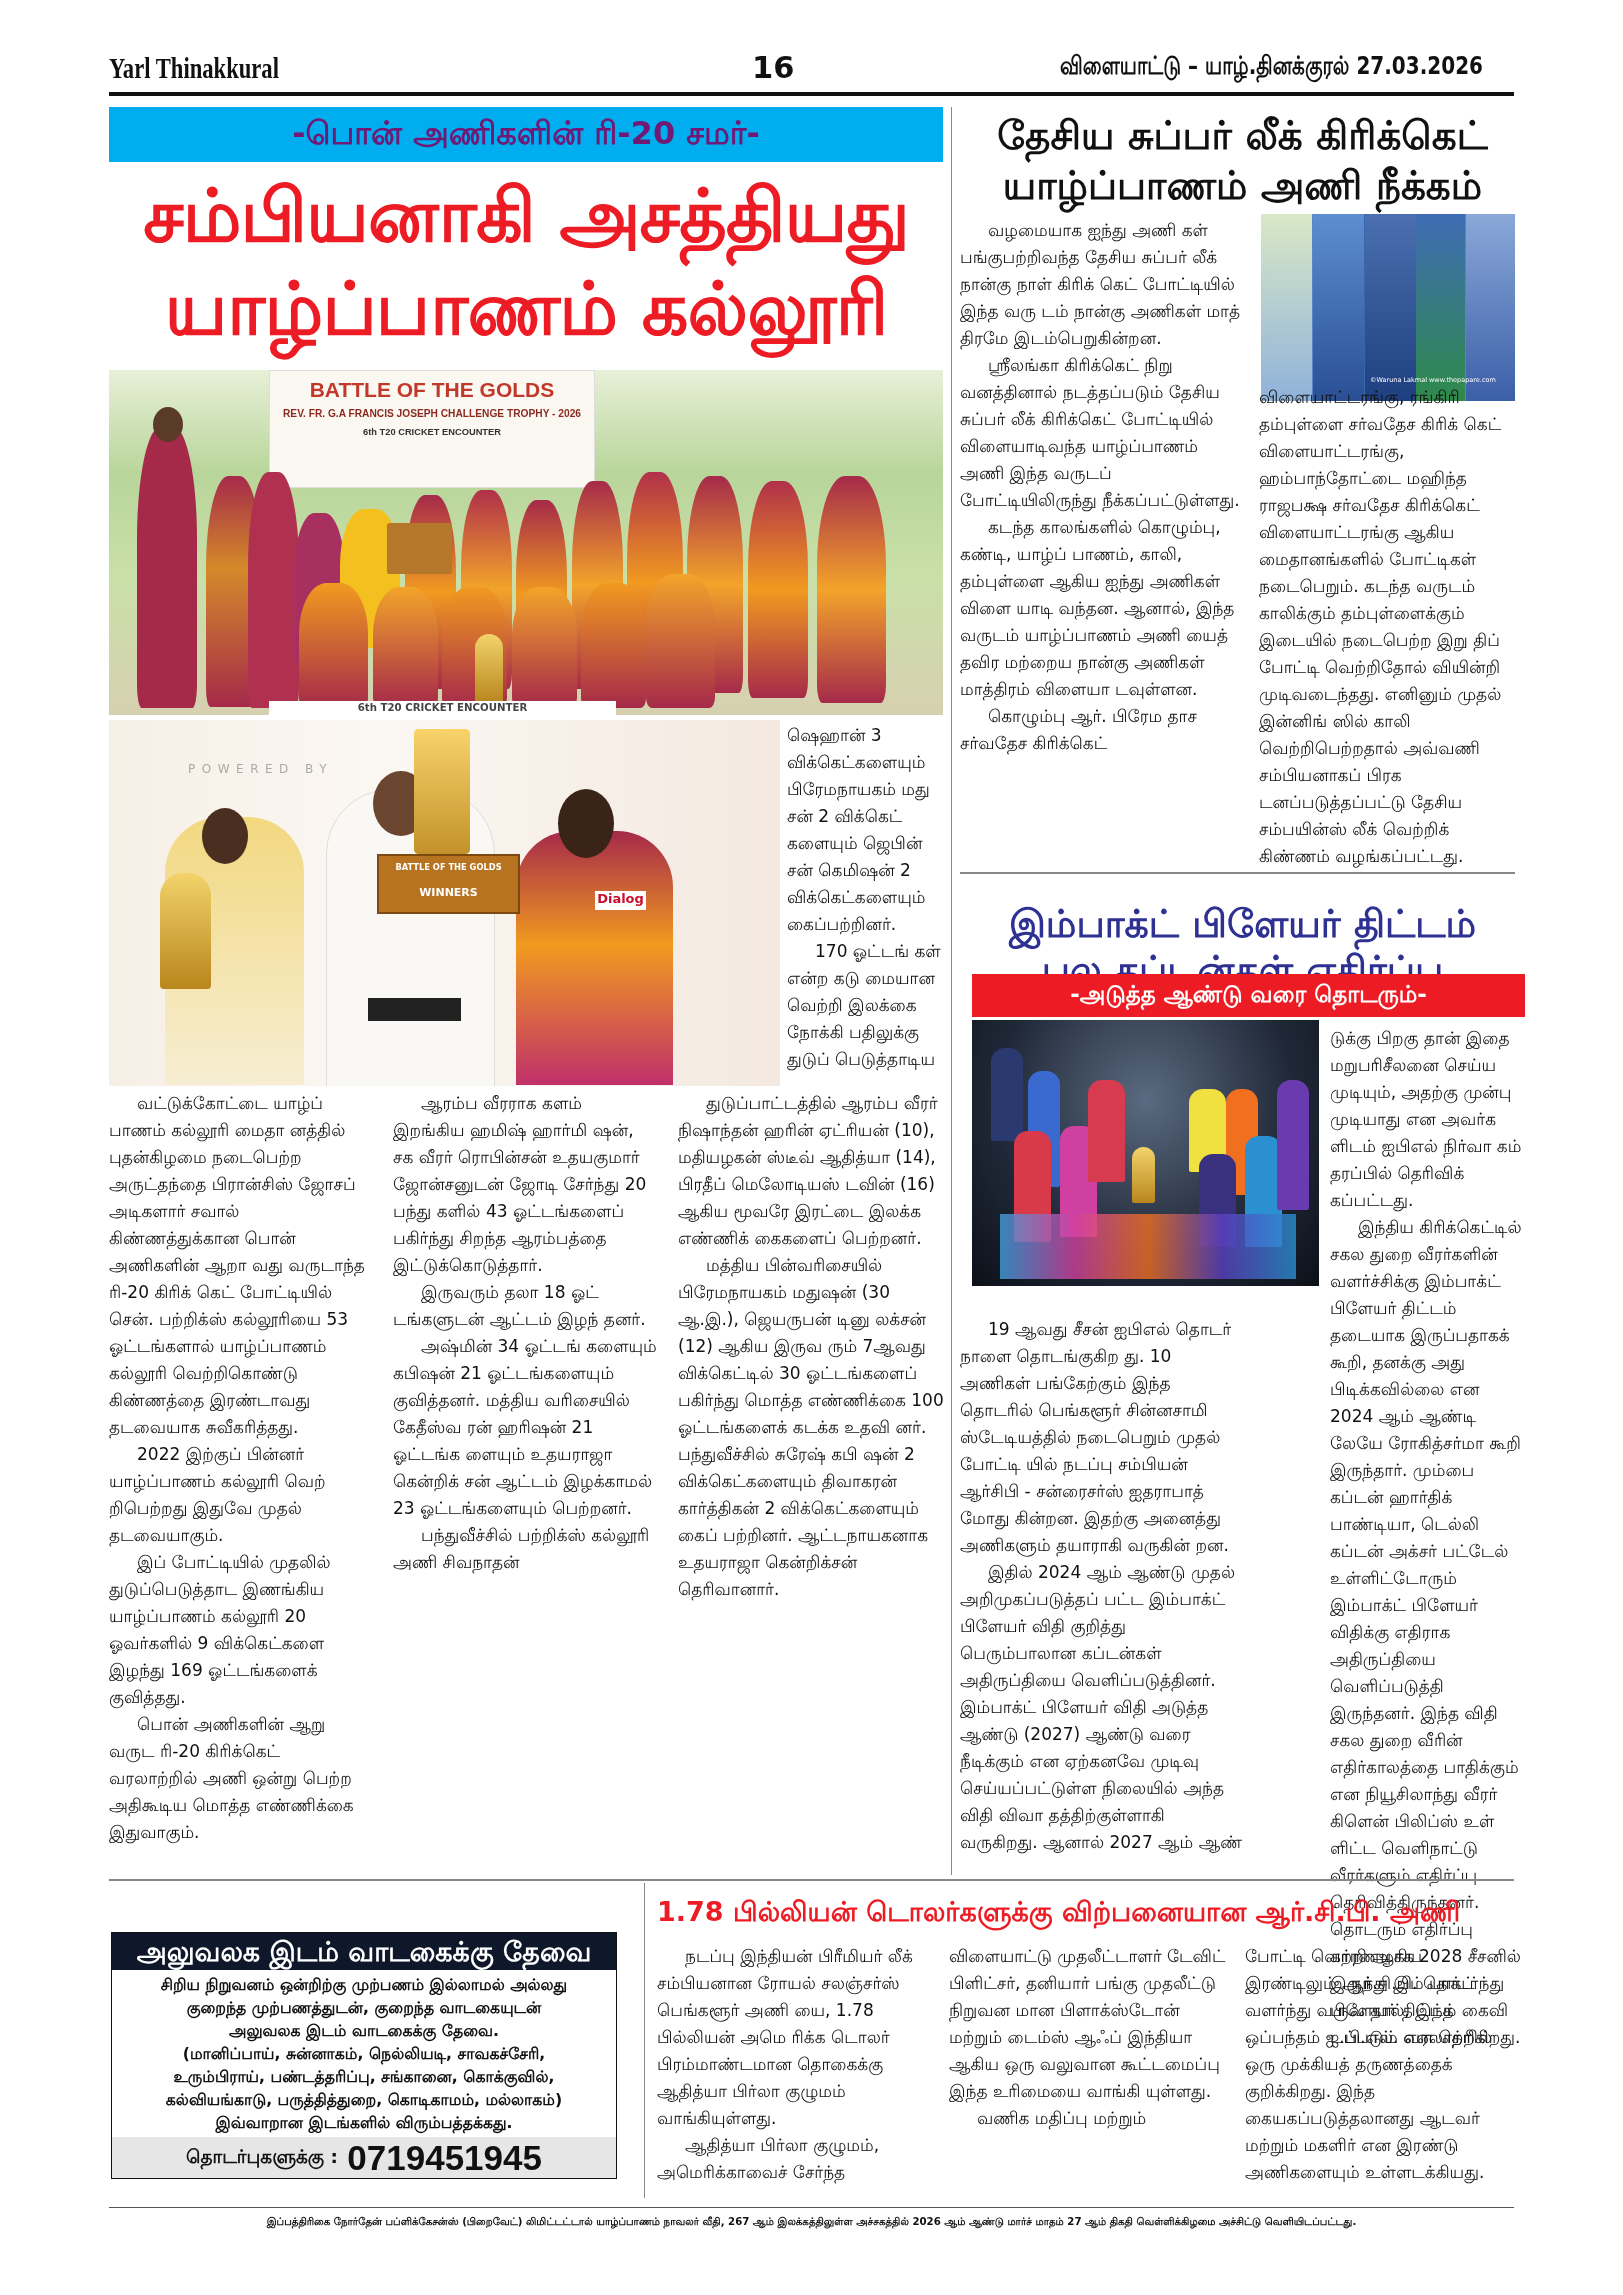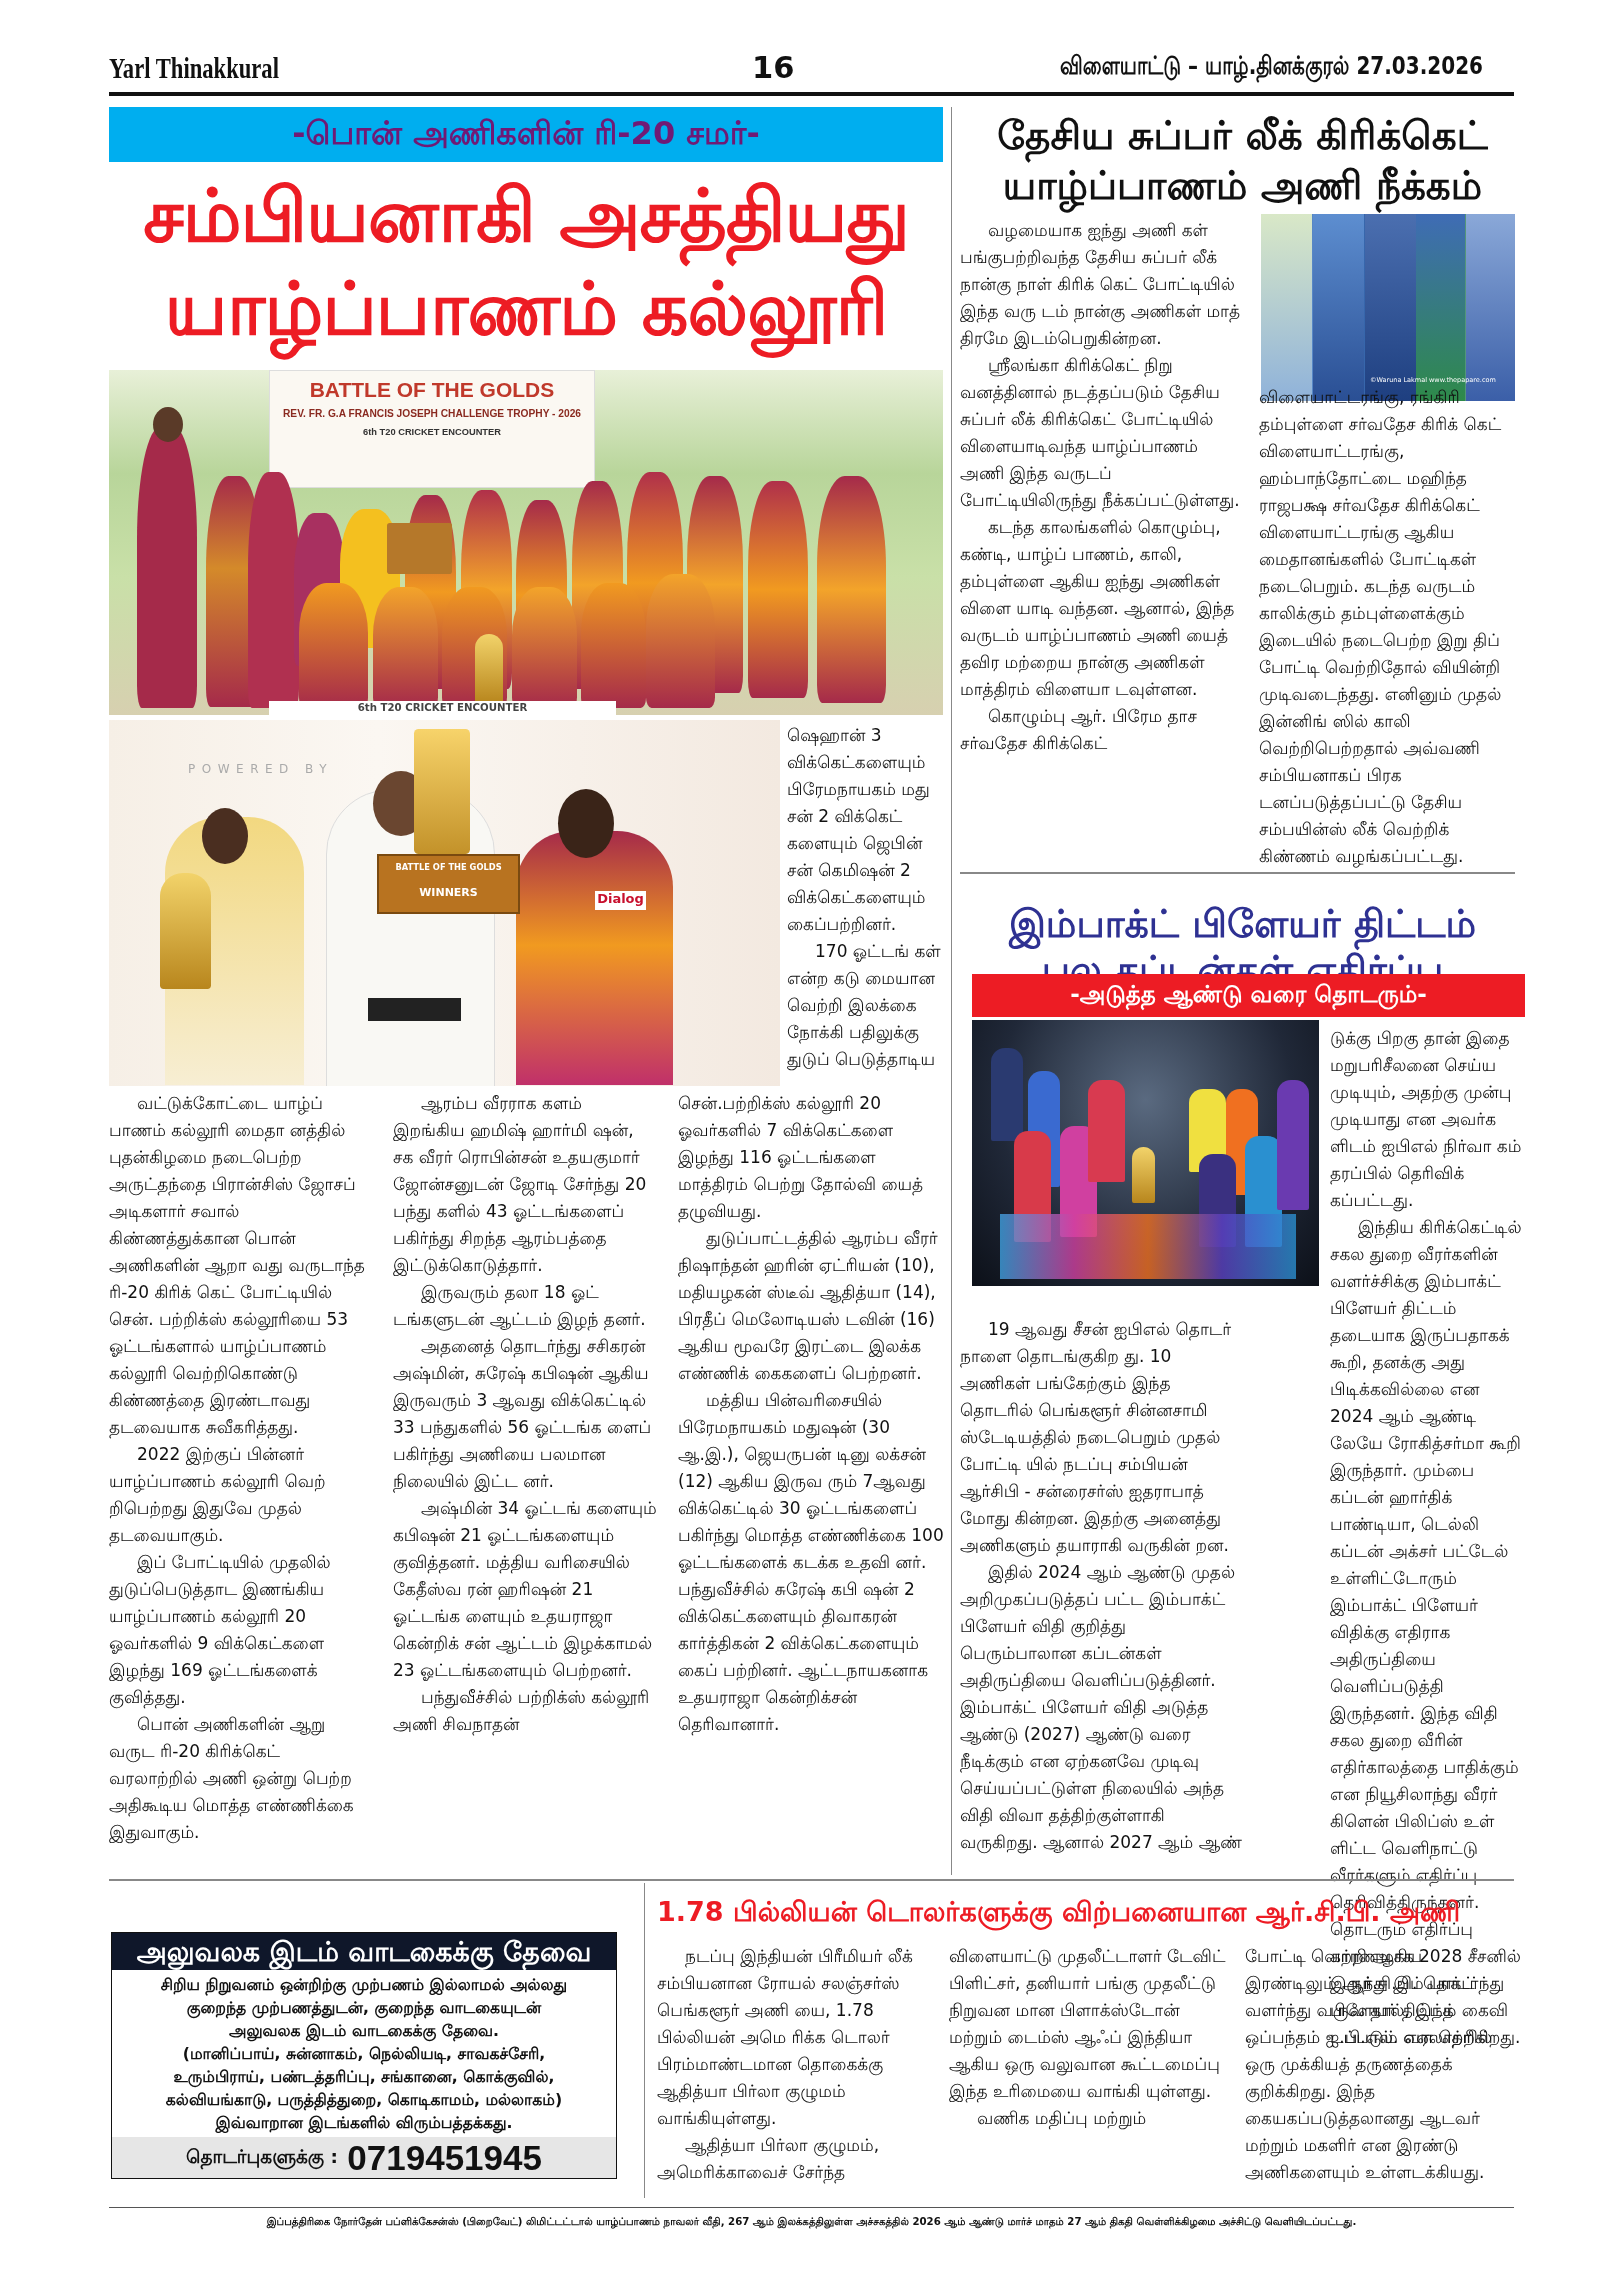--- a/index.html
+++ b/index.html
@@ -112,26 +112,24 @@
 
 <div class="col body-text" style="left:109px;top:1090px;width:259px;">
   <p>வட்டுக்கோட்டை யாழ்ப் பாணம் கல்லூரி மைதா னத்தில் புதன்கிழமை நடைபெற்ற அருட்தந்தை பிரான்சிஸ் ஜோசப் அடிகளார் சவால் கிண்ணத்துக்கான பொன் அணிகளின் ஆறா வது வருடாந்த ரி-20 கிரிக் கெட் போட்டியில் சென். பற்றிக்ஸ் கல்லூரியை 53 ஓட்டங்களால் யாழ்ப்பாணம் கல்லூரி வெற்றிகொண்டு கிண்ணத்தை இரண்டாவது தடவையாக சுவீகரித்தது.</p>
   <p>2022 இற்குப் பின்னர் யாழ்ப்பாணம் கல்லூரி வெற் றிபெற்றது இதுவே முதல் தடவையாகும்.</p>
   <p>இப் போட்டியில் முதலில் துடுப்பெடுத்தாட இணங்கிய யாழ்ப்பாணம் கல்லூரி 20 ஓவர்களில் 9 விக்கெட்களை இழந்து 169 ஓட்டங்களைக் குவித்தது.</p>
   <p>பொன் அணிகளின் ஆறு வருட ரி-20 கிரிக்கெட் வரலாற்றில் அணி ஒன்று பெற்ற அதிகூடிய மொத்த எண்ணிக்கை இதுவாகும்.</p>
 </div>
 <div class="col body-text" style="left:393px;top:1090px;width:264px;">
   <p>ஆரம்ப வீரராக களம் இறங்கிய ஹமிஷ் ஹார்மி ஷன், சக வீரர் ரொபின்சன் உதயகுமார் ஜோன்சனுடன் ஜோடி சேர்ந்து 20 பந்து களில் 43 ஓட்டங்களைப் பகிர்ந்து சிறந்த ஆரம்பத்தை இட்டுக்கொடுத்தார்.</p>
   <p>இருவரும் தலா 18 ஓட் டங்களுடன் ஆட்டம் இழந் தனர்.</p>
-  <p>அதனைத் தொடர்ந்து சசிகரன் அஷ்மின், சுரேஷ் கபிஷன் ஆகிய இருவரும் 3 ஆவது விக்கெட்டில் 33 பந்துகளில் 56 ஓட்டங்க ளைப் பகிர்ந்து அணியை பலமான நிலையில் இட்ட னர்.</p>
   <p>அஷ்மின் 34 ஓட்டங் களையும் கபிஷன் 21 ஓட்டங்களையும் குவித்தனர். மத்திய வரிசையில் கேதீஸ்வ ரன் ஹரிஷன் 21 ஓட்டங்க ளையும் உதயராஜா கென்றிக் சன் ஆட்டம் இழக்காமல் 23 ஓட்டங்களையும் பெற்றனர்.</p>
   <p>பந்துவீச்சில் பற்றிக்ஸ் கல்லூரி அணி சிவநாதன்</p>
 </div>
 <div class="col body-text" style="left:678px;top:1090px;width:266px;">
-  <p style="text-indent:0">சென்.பற்றிக்ஸ் கல்லூரி 20 ஓவர்களில் 7 விக்கெட்களை இழந்து 116 ஓட்டங்களை மாத்திரம் பெற்று தோல்வி யைத் தழுவியது.</p>
   <p>துடுப்பாட்டத்தில் ஆரம்ப வீரர் நிஷாந்தன் ஹரின் ஏட்ரியன் (10), மதியழகன் ஸ்டீவ் ஆதித்யா (14), பிரதீப் மெலோடியஸ் டவின் (16) ஆகிய மூவரே இரட்டை இலக்க எண்ணிக் கைகளைப் பெற்றனர்.</p>
   <p>மத்திய பின்வரிசையில் பிரேமநாயகம் மதுஷன் (30 ஆ.இ.), ஜெயருபன் டினு லக்சன் (12) ஆகிய இருவ ரும் 7ஆவது விக்கெட்டில் 30 ஓட்டங்களைப் பகிர்ந்து மொத்த எண்ணிக்கை 100 ஓட்டங்களைக் கடக்க உதவி னர். பந்துவீச்சில் சுரேஷ் கபி ஷன் 2 விக்கெட்களையும் திவாகரன் கார்த்திகன் 2 விக்கெட்களையும் கைப் பற்றினர். ஆட்டநாயகனாக உதயராஜா கென்றிக்சன் தெரிவானார்.</p>
 </div>
 
 <div class="abs r-head">
   <div>தேசிய சுப்பர் லீக் கிரிக்கெட்</div>
   <div>யாழ்ப்பாணம் அணி நீக்கம்</div>
 </div>
 <div class="abs photo photo-players" style="left:1261px;top:214px;width:254px;height:187px;">
   <div class="abs" style="left:0;top:0;width:51px;height:187px;background:linear-gradient(#d9e8c7,#8fb2da);"></div>

